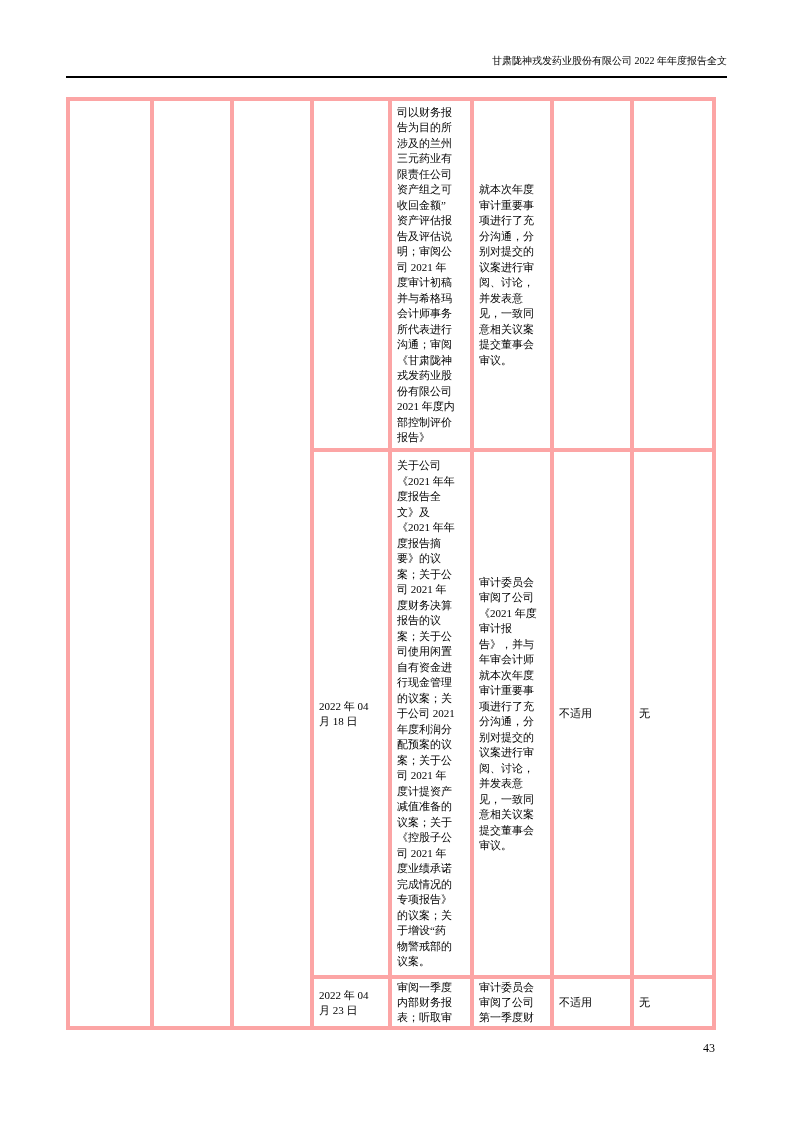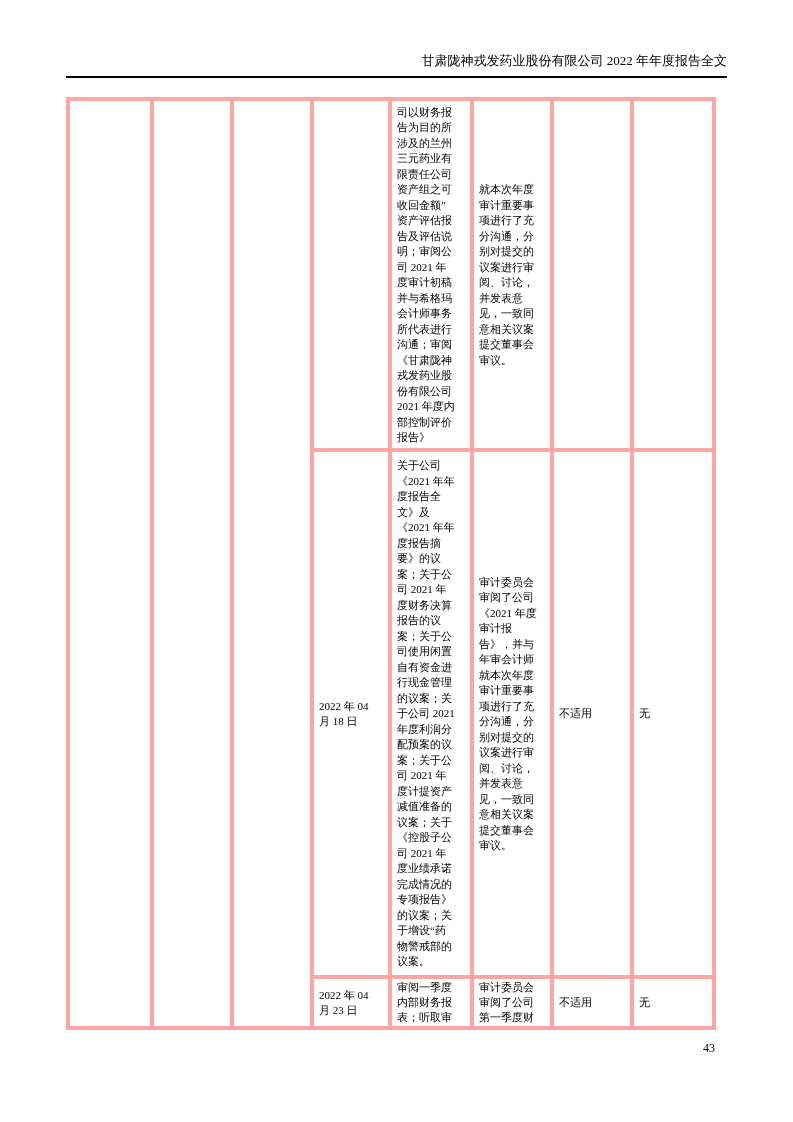--- a/index.html
+++ b/index.html
@@ -3,21 +3,21 @@
 <meta charset="utf-8">
 <style>
   html,body{margin:0;padding:0;}
   body{
     width:793px;height:1122px;background:#ffffff;position:relative;
     font-family:"Liberation Serif","DejaVu Serif",serif;color:#000;
     overflow:hidden;
   }
   .page-header{
     position:absolute;top:52px;left:66px;width:661px;height:18px;
-    text-align:right;font-size:13px;line-height:18px;white-space:nowrap;
+    text-align:right;font-size:10px;line-height:18px;white-space:nowrap;
   }
   .header-rule{
     position:absolute;top:76px;left:66px;width:661px;height:2px;background:#000;
   }
   table.report-table{
     position:absolute;top:97px;left:66px;width:646px;
     border-collapse:collapse;table-layout:fixed;
   }
   table.report-table td{
     border:4px solid #fca5a5;

